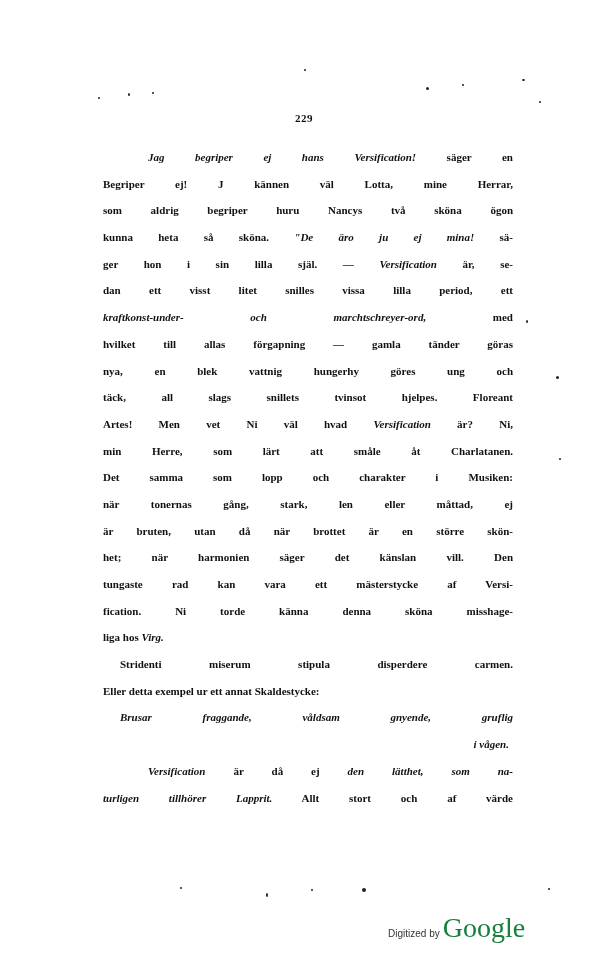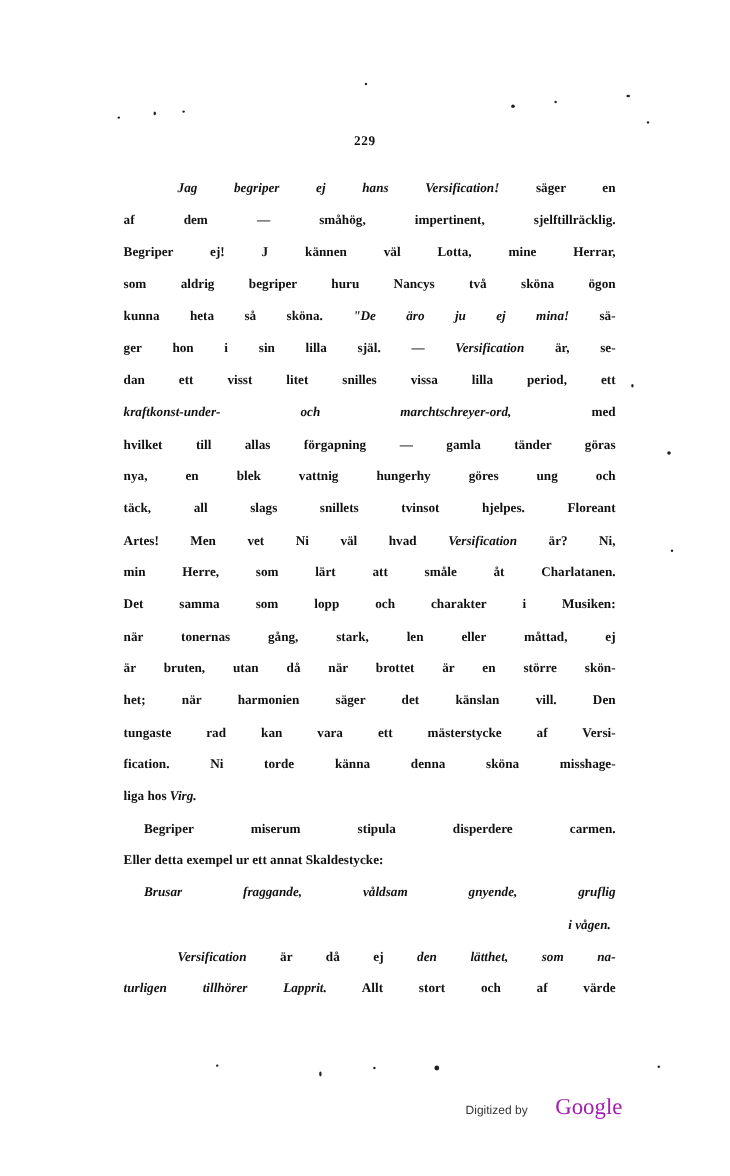--- a/index.html
+++ b/index.html
@@ -62,52 +62,50 @@
       align-items: baseline;
       gap: 3px;
     }
     .digitized {
       font-family: "Liberation Sans", sans-serif;
       font-size: 10px;
       color: #333;
     }
     .google {
       font-family: "Liberation Serif", serif;
-      font-size: 19px;
-      color: #a21caf;
-      margin-left: 20px;
+      font-size: 28px;
+      color: #15803d;
     }
   </style>
 </head>
 <body>
 
 <div>
   <div class="page-number">229</div>
   <div class="text-block" id="text-block">
       <div class="line indent"><span class="it">Jag begriper ej hans Versification!</span><span> säger en</span></div>
-      <div class="line"><span>af dem — småhög, impertinent, sjelftillräcklig.</span></div>
       <div class="line"><span>Begriper ej! J kännen väl Lotta, mine Herrar,</span></div>
       <div class="line"><span>som aldrig begriper huru Nancys två sköna ögon</span></div>
       <div class="line"><span>kunna heta så sköna. </span><span class="it">"De äro ju ej mina!</span><span> sä-</span></div>
       <div class="line"><span>ger hon i sin lilla själ. — </span><span class="it">Versification</span><span> är, se-</span></div>
       <div class="line"><span>dan ett visst litet snilles vissa lilla period, ett</span></div>
       <div class="line"><span class="it">kraftkonst-under- och marchtschreyer-ord,</span><span> med</span></div>
       <div class="line"><span>hvilket till allas förgapning — gamla tänder göras</span></div>
       <div class="line"><span>nya, en blek vattnig hungerhy göres ung och</span></div>
       <div class="line"><span>täck, all slags snillets tvinsot hjelpes. Floreant</span></div>
       <div class="line"><span>Artes! Men vet Ni väl hvad </span><span class="it">Versification</span><span> är? Ni,</span></div>
       <div class="line"><span>min Herre, som lärt att småle åt Charlatanen.</span></div>
       <div class="line"><span>Det samma som lopp och charakter i Musiken:</span></div>
       <div class="line"><span>när tonernas gång, stark, len eller måttad, ej</span></div>
       <div class="line"><span>är bruten, utan då när brottet är en större skön-</span></div>
       <div class="line"><span>het; när harmonien säger det känslan vill. Den</span></div>
       <div class="line"><span>tungaste rad kan vara ett mästerstycke af Versi-</span></div>
       <div class="line"><span>fication. Ni torde känna denna sköna misshage-</span></div>
       <div class="line last"><span>liga hos </span><span class="it">Virg.</span></div>
-      <div class="line indent-small"><span>Begriper miserum stipula disperdere carmen.</span></div>
+      <div class="line indent-small"><span>Stridenti miserum stipula disperdere carmen.</span></div>
       <div class="line last"><span>Eller detta exempel ur ett annat Skaldestycke:</span></div>
       <div class="line indent-verse"><span class="it">Brusar fraggande, våldsam gnyende, gruflig</span></div>
       <div class="line right"><span class="it">i vågen.</span></div>
       <div class="line indent"><span class="it">Versification</span><span> är då ej </span><span class="it">den lätthet, som na-</span></div>
       <div class="line"><span class="it">turligen tillhörer Lapprit.</span><span> Allt stort och af värde</span></div>
     </div>
 
   <div>
     <span class="speck" style="left:98px;top:97px;width:2px;height:2px;"></span>
     <span class="speck" style="left:128px;top:93px;width:2px;height:3px;"></span>

